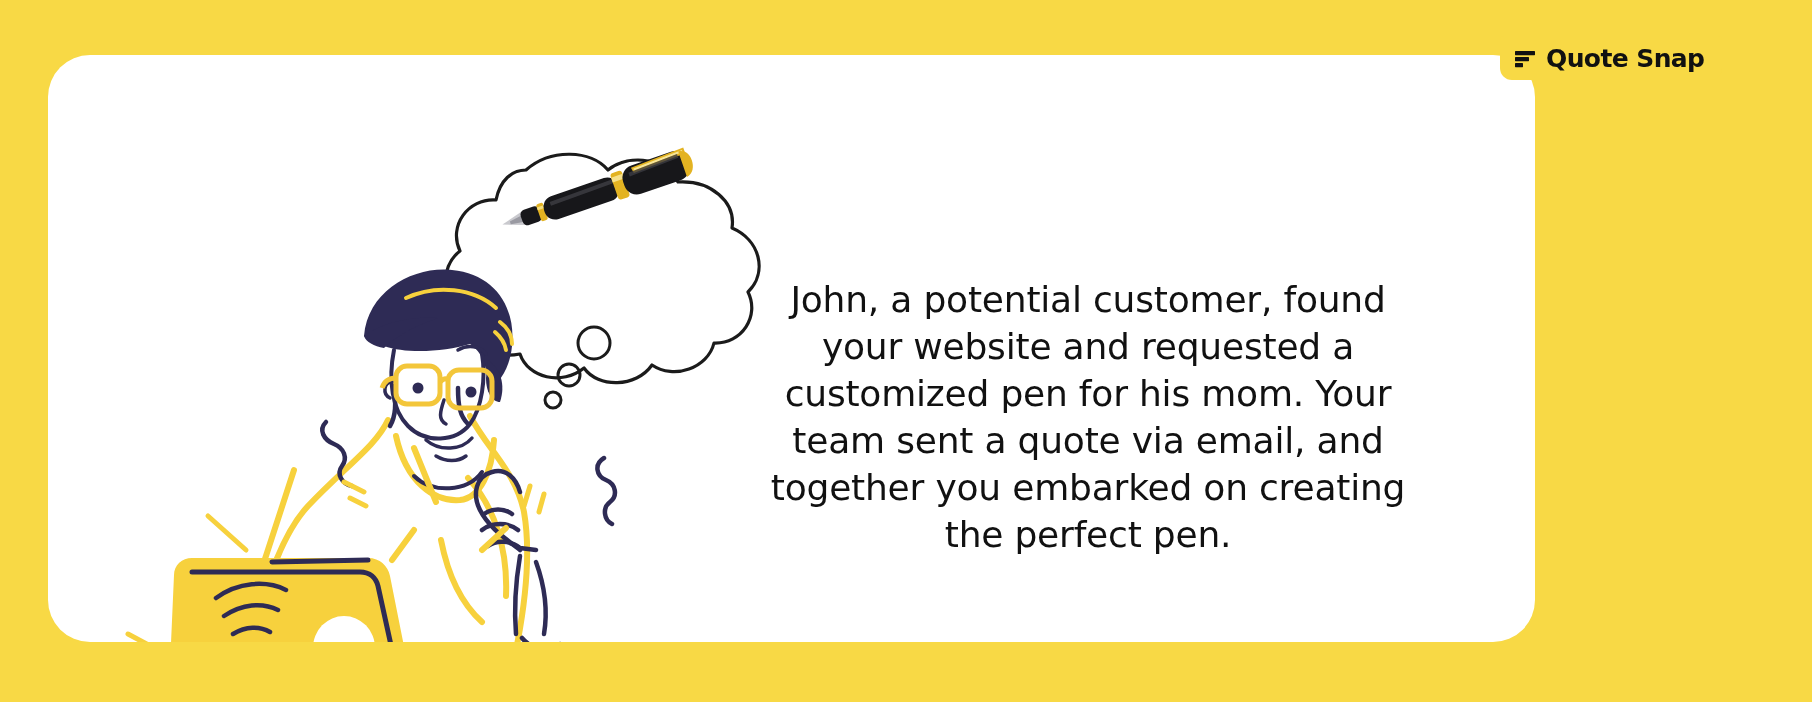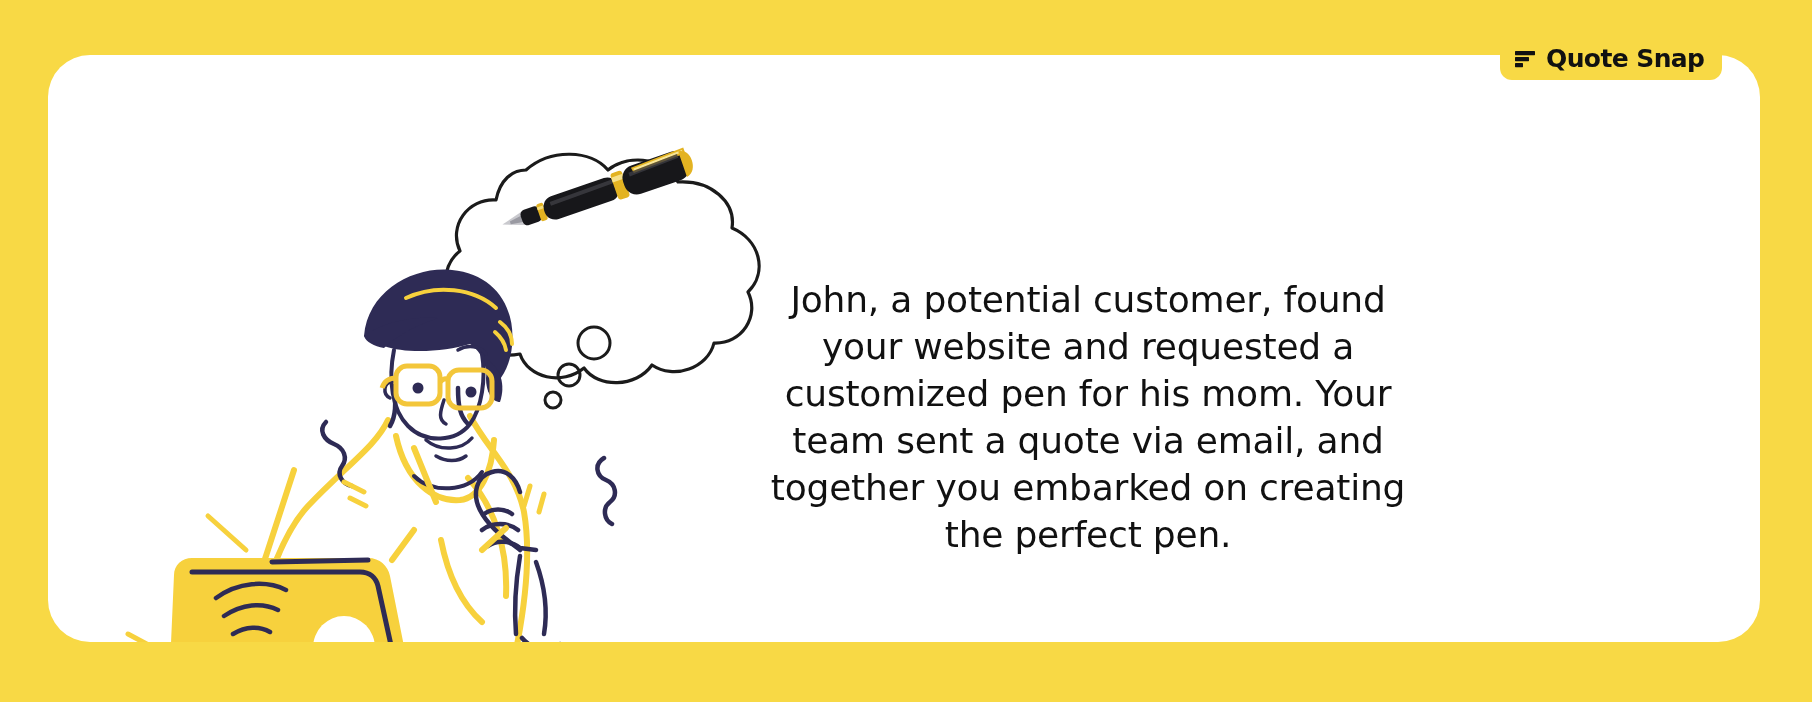--- a/index.html
+++ b/index.html
@@ -19,21 +19,21 @@
     height: 702px;
     background: #F8D945;
     overflow: hidden;
   }
 
   
   #card {
     position: absolute;
     left: 48px;
     top: 55px;
-    width: 1712px;
+    width: 1487px;
     height: 587px;
     background: #FFFFFF;
     border-radius: 42px;
     overflow: hidden;
   }
 
   
   #brand-badge {
     position: absolute;
     left: 1500px;

